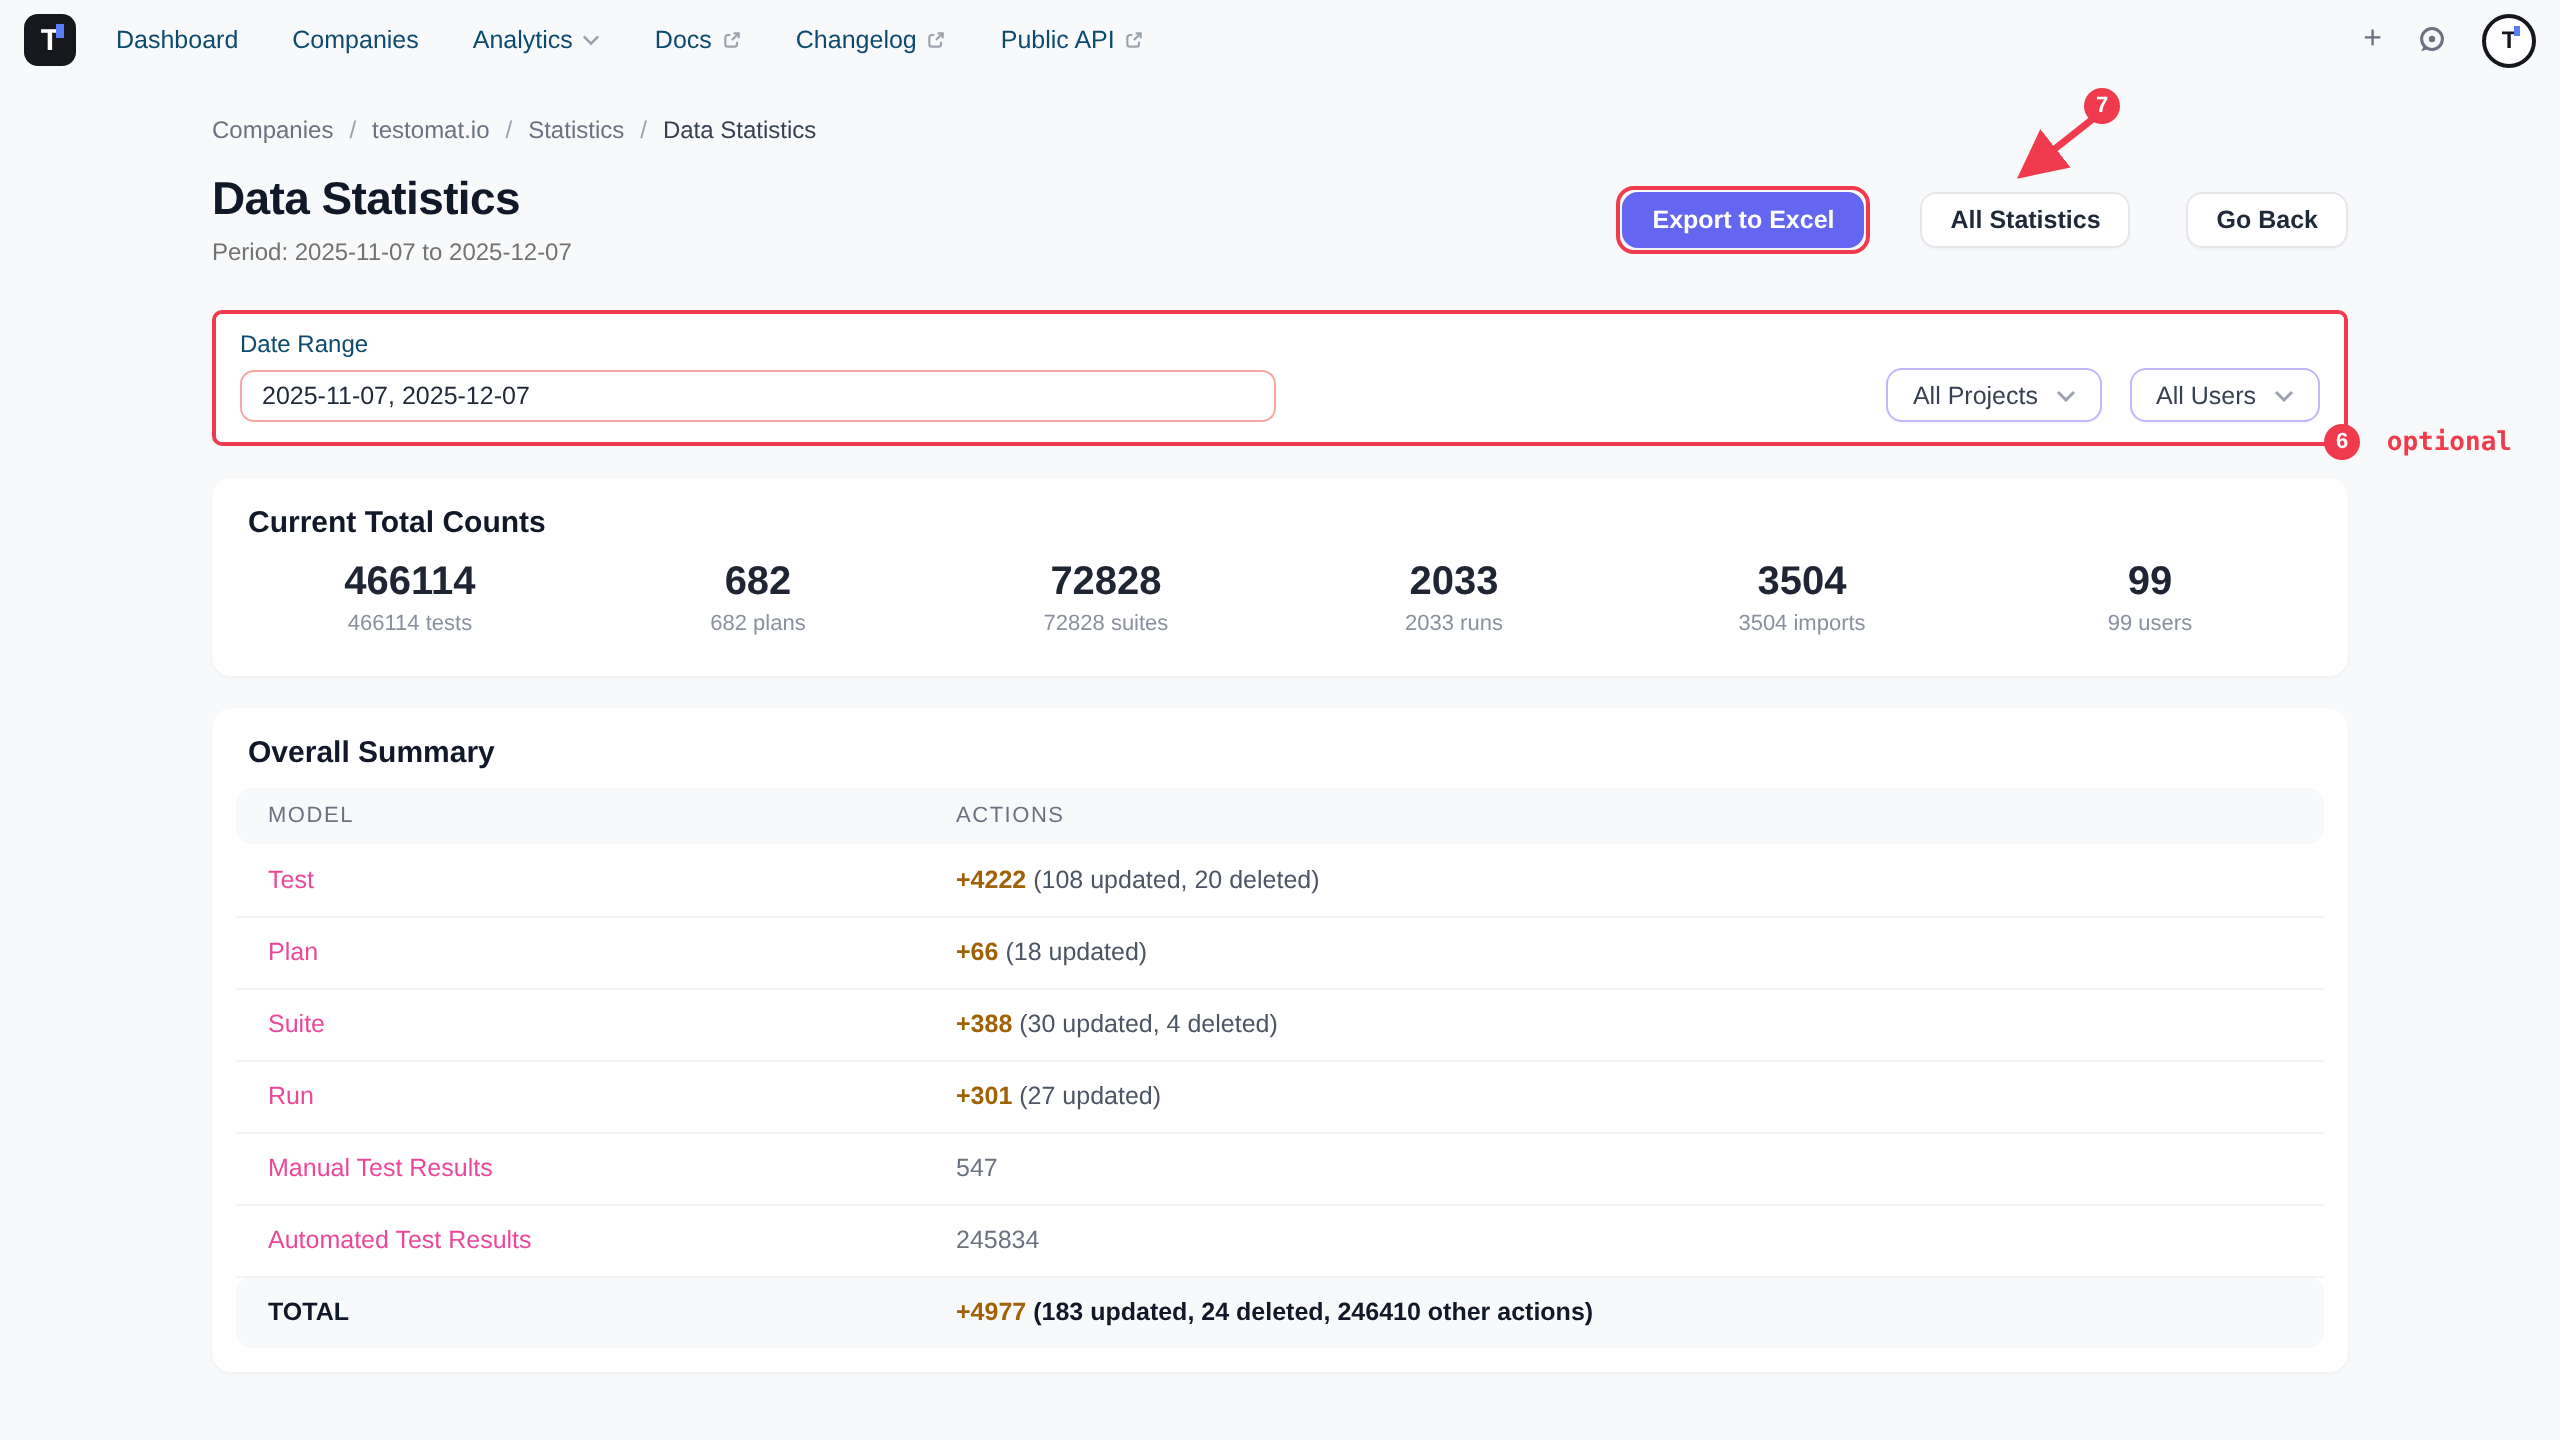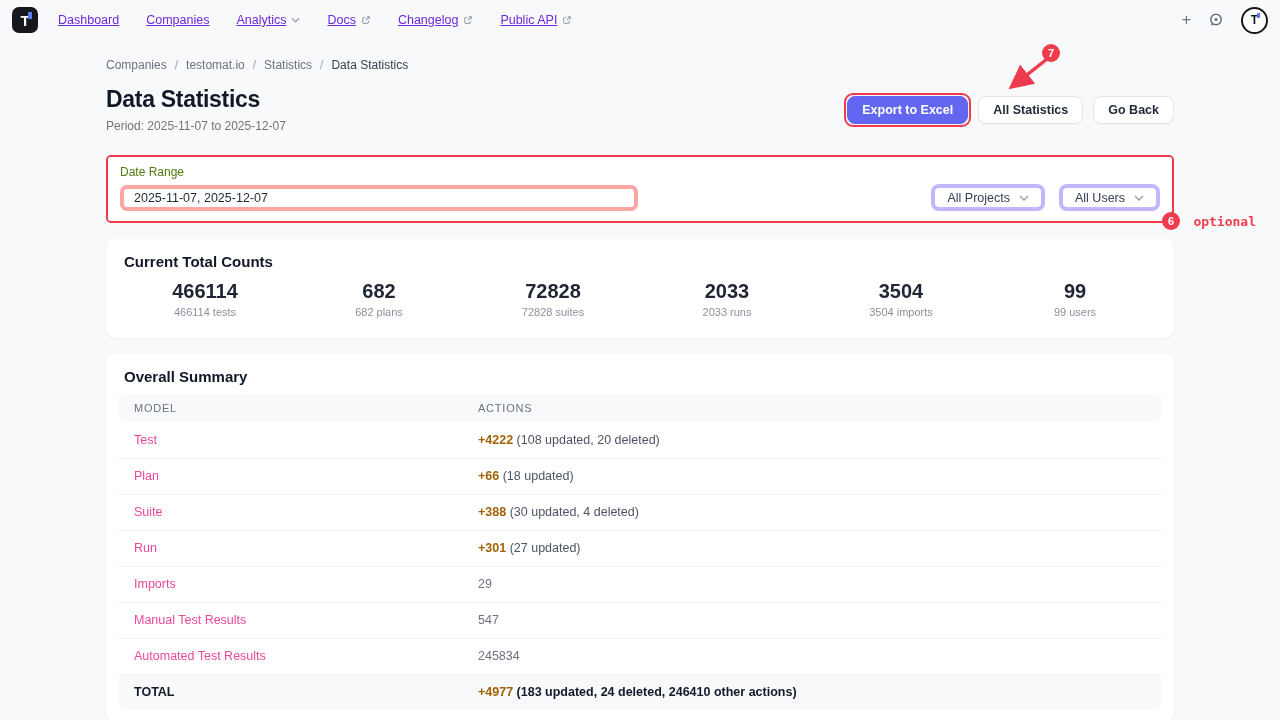--- a/index.html
+++ b/index.html
@@ -6,56 +6,56 @@
   html,body { width:1280px; height:720px; overflow:hidden; background:#f8f9fa;
     font-family:"Liberation Sans", sans-serif; color:#1f2533; }
 
   
   .navbar { height:40px; display:flex; align-items:center; padding:0 12px; background:#f8f9fa; }
   .logo { width:26px; height:26px; background:#16181d; border-radius:7px; color:#fff;
     font-weight:700; font-size:15px; display:flex; align-items:center; justify-content:center;
     position:relative; margin-right:20px; }
   .logo .accent { position:absolute; width:4px; height:7px; background:#5b7cfa; right:6px; top:5px; }
   .nav-items { display:flex; align-items:center; gap:27px; }
-  .nav-item { display:flex; align-items:center; gap:5px; font-size:12.5px; color:#6d28d9; cursor:pointer;text-decoration:underline; }
+  .nav-item { display:flex; align-items:center; gap:5px; font-size:12.5px; color:#0c4a6e; cursor:pointer; }
   .nav-right { margin-left:auto; display:flex; align-items:center; gap:17px; }
   .plus { font-size:16px; color:#6b7280; line-height:1; cursor:pointer; }
   .chat-icon { display:flex; cursor:pointer; }
   .avatar { width:27px; height:27px; border-radius:50%; background:#fff; border:2.5px solid #16181d;
     display:flex; align-items:center; justify-content:center; font-weight:700; font-size:12px;
     color:#16181d; position:relative; cursor:pointer; }
   .avatar .accent { position:absolute; width:3px; height:5px; background:#5b7cfa; right:6px; top:4px; }
 
   
   .container { width:1068px; margin:0 auto; }
   .breadcrumb { margin-top:18px; font-size:12px; color:#6b7280; display:flex; gap:8px; align-items:center; }
   .crumb { cursor:pointer; }
   .crumb.last { color:#374151; }
   .crumb-sep { color:#9ca3af; }
 
   .header-row { margin-top:14px; display:flex; align-items:center; justify-content:space-between; }
   .page-title { font-size:23px; font-weight:700; color:#111827; letter-spacing:-0.3px; }
   .period { margin-top:6px; font-size:12px; color:#737373; }
-  .header-buttons { display:flex; gap:10px; align-items:flex-start; }
+  .header-buttons { display:flex; gap:28px; align-items:flex-start; }
   .btn { height:28px; padding:0 14px; border-radius:8px; font-size:12.5px; font-weight:600;
     border:1px solid #e5e7eb; background:#fff; color:#1f2937; cursor:pointer;
     font-family:"Liberation Sans", sans-serif; box-shadow:0 1px 1px rgba(0,0,0,0.03); }
   .btn-primary { background:#6366f1; border-color:#6366f1; color:#fff; }
   .btn-wrap { position:relative; display:inline-block; }
   .red-outline { position:absolute; inset:-3px; border:2px solid #ef3b4d; border-radius:9px; pointer-events:none; }
 
   
   .filter-outline { position:relative; margin-top:22px; border:2px solid #ef3b4d; border-radius:5px; }
   .filter-card { background:#fff; border-radius:3px; padding:8px 12px 10px 12px; }
-  .filter-label { font-size:12px; color:#4d7c0f; }
+  .filter-label { font-size:12px; color:#0c4a6e; }
   .filter-row { margin-top:5px; display:flex; align-items:center; }
-  .date-input { width:518px; height:26px; border:4px solid #fca5a5; border-radius:7px; background:#fff;
+  .date-input { width:518px; height:26px; border:1px solid #fca5a5; border-radius:7px; background:#fff;
     font-size:12.5px; color:#1f2937; padding:0 10px; font-family:"Liberation Sans", sans-serif; }
   .filter-spacer { flex:1; }
-  .dropdown { height:27px; padding:0 12px; border:4px solid #c4b5fd; border-radius:8px; background:#fff;
+  .dropdown { height:27px; padding:0 12px; border:1px solid #c4b5fd; border-radius:8px; background:#fff;
     display:flex; align-items:center; gap:9px; font-size:12.5px; color:#374151; cursor:pointer;
     box-shadow:0 1px 1px rgba(0,0,0,0.03); }
   .dropdown + .dropdown { margin-left:14px; }
 
   
   .card { background:#fff; border-radius:10px; margin-top:16px; padding:12px;
     box-shadow:0 1px 2px rgba(16,24,40,0.04); }
   .card-title { font-size:15px; font-weight:700; color:#111827; padding:2px 6px 0 6px; }
 
   .stats-row { display:flex; margin-top:10px; padding-bottom:8px; }
@@ -277,24 +277,20 @@
           </tr>
           <tr>
             <td class="model">Suite</td>
             <td><span class="delta">+388</span> <span class="detail">(30 updated, 4 deleted)</span></td>
           </tr>
           <tr>
             <td class="model">Run</td>
             <td><span class="delta">+301</span> <span class="detail">(27 updated)</span></td>
           </tr>
           <tr>
-            <td class="model">Imports</td>
-            <td><span class="plain">29</span></td>
-          </tr>
-          <tr>
             <td class="model">Manual Test Results</td>
             <td><span class="plain">547</span></td>
           </tr>
           <tr>
             <td class="model">Automated Test Results</td>
             <td><span class="plain">245834</span></td>
           </tr>
           <tr class="total">
             <td class="model">TOTAL</td>
             <td><span class="delta">+4977</span> <span class="detail">(183 updated, 24 deleted, 246410 other actions)</span></td>

